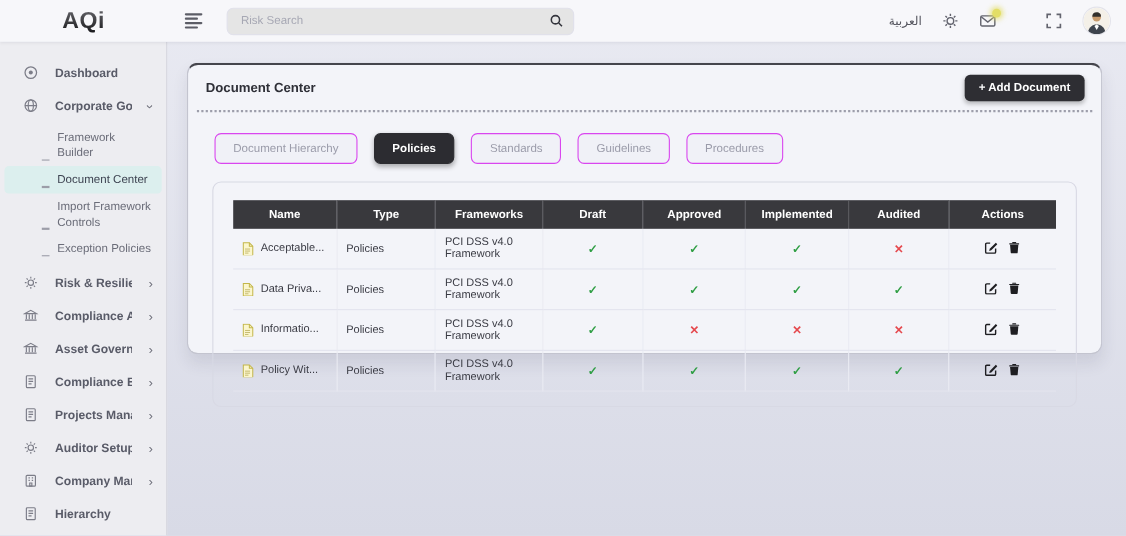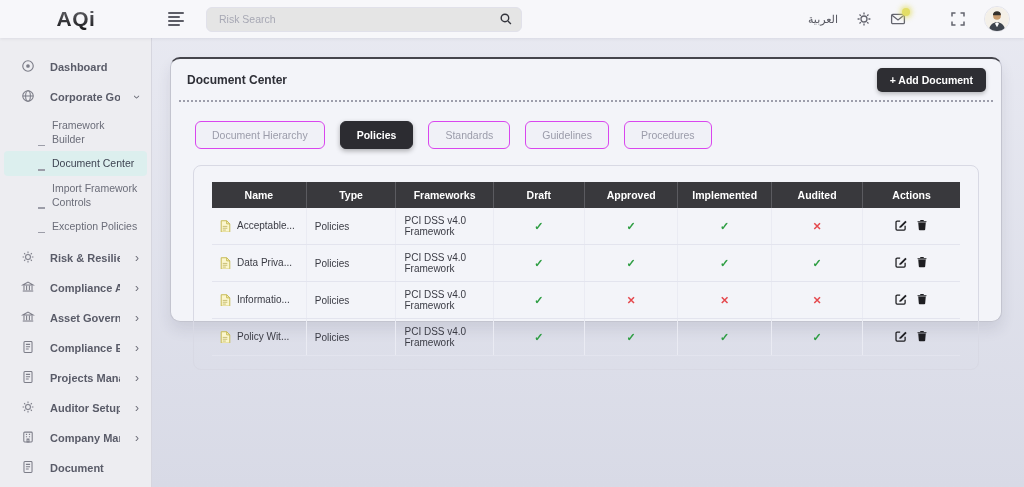--- a/index.html
+++ b/index.html
@@ -248,21 +248,21 @@
               <path d="M5.6 5h1.4M9 5h1.4M5.6 7.6h1.4M9 7.6h1.4M6.9 10.4h2.2v3.2H6.9z"></path>
             </svg></span>
           <span class="sb-label">Company Mana...</span>
           <span class="chev right">›</span>
         </div>
         <div class="sb-item">
           <span class="sb-ic"><svg viewBox="0 0 16 16" fill="none" stroke="currentColor" stroke-width="1.2">
               <rect x="3.4" y="1.8" width="9.2" height="12.4" rx="1"></rect>
               <path d="M5.6 5h4.8M5.6 7.6h4.8M5.6 10.2h3.2"></path>
             </svg></span>
-          <span class="sb-label">Document</span>
+          <span class="sb-label">Hierarchy</span>
         </div>
         <div class="sb-item"></div>
       </nav>
   </div>
 
   <div class="main">
     <div class="card">
       <div class="card-head">
         <span class="card-title">Document Center</span>
         <button class="add-btn">+ Add Document</button>

